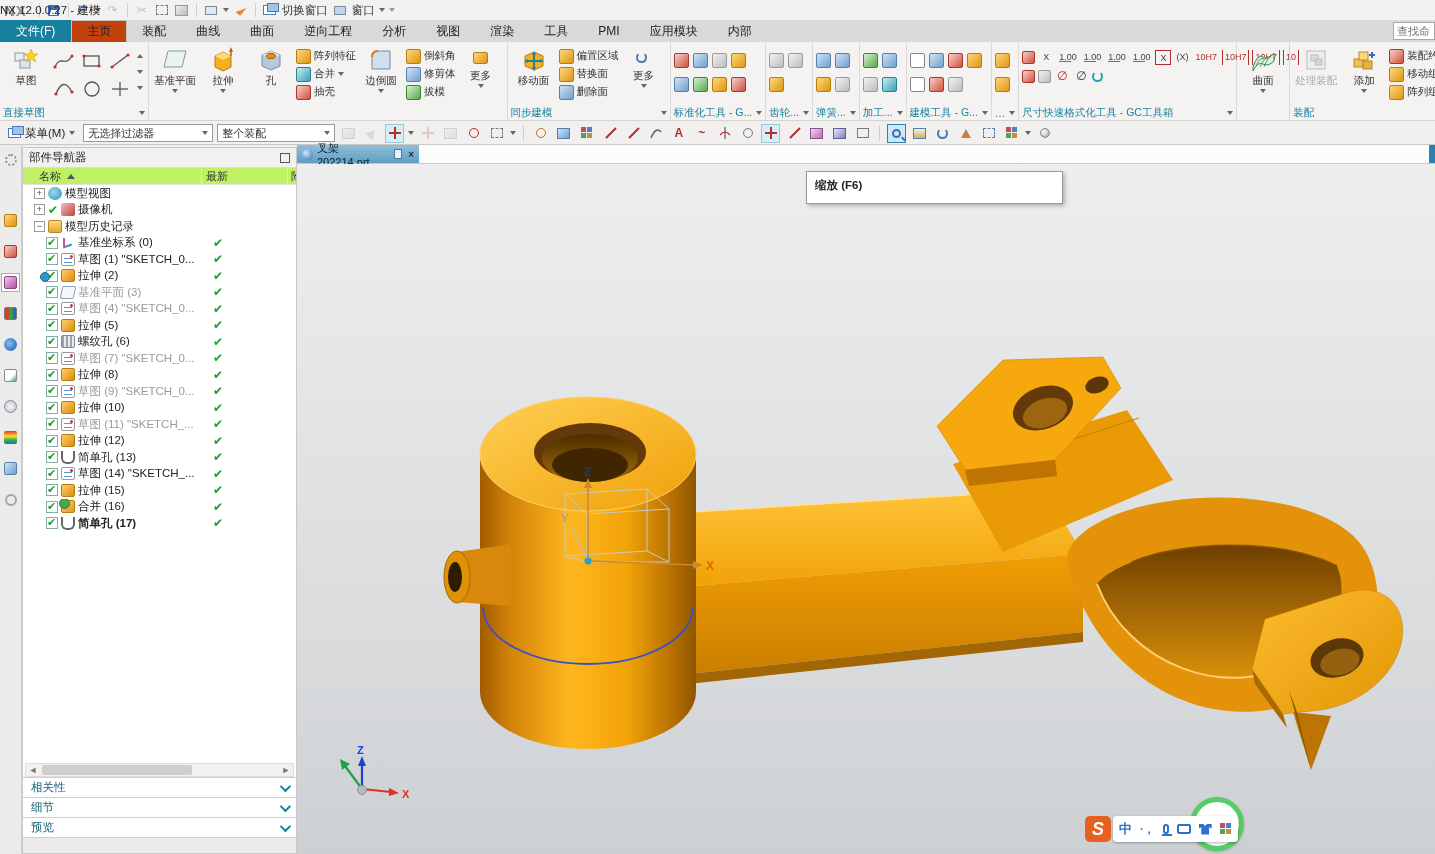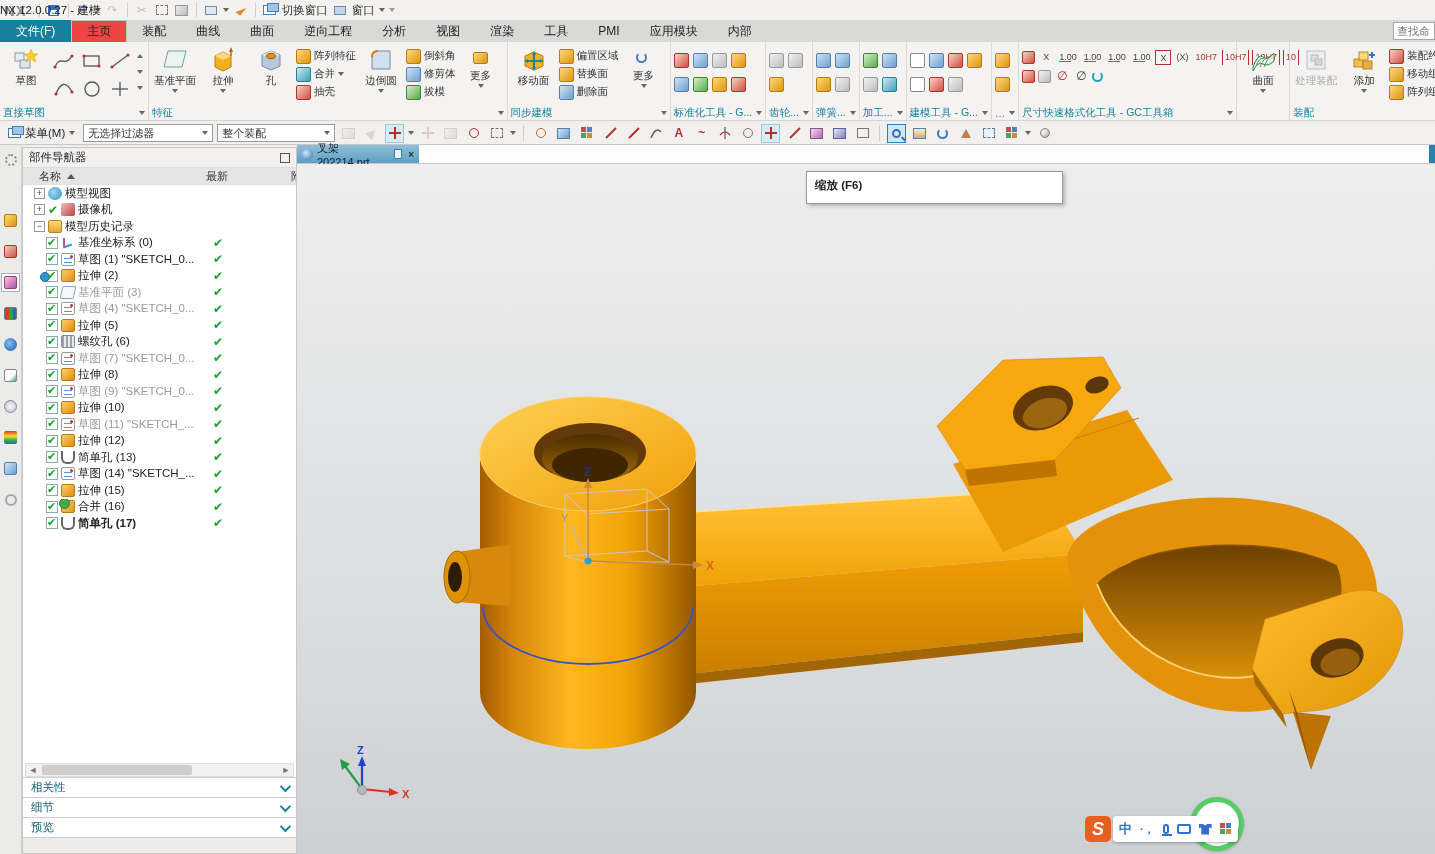--- a/index.html
+++ b/index.html
@@ -20,21 +20,21 @@
   .dualwin { width:13px; height:10px; border:1px solid #4a7ab5; background:#fff; position:relative; }
   .dualwin::after { content:""; position:absolute; left:3px; top:-3px; width:10px; height:7px; background:#9ec4e8; border:1px solid #4a7ab5; }
   .qtext { font-size:11.5px; color:#333; }
   .chev-s { width:0; height:0; border-left:3px solid transparent; border-right:3px solid transparent; border-top:4px solid #666; display:inline-block; }
   .title-center { position:absolute; left:0; right:0; text-align:left; font-size:11.5px; color:#222; pointer-events:none; }
 
   
   .tabrow { position:absolute; left:0; top:20px; width:1435px; height:22px; background:#d9d9d8; display:flex; align-items:stretch; }
   .ftab { background:#17809e; color:#fff; padding:0 16px; display:flex; align-items:center; font-size:12px; }
   .rtab { padding:0 15px; display:flex; align-items:center; color:#222; font-size:12px; }
-  .rtab.active { background:#ef4444; border:1px solid #c6c5c3; border-bottom:none; }
+  .rtab.active { background:#c2410c; border:1px solid #c6c5c3; border-bottom:none; }
   .cmdsearch { position:absolute; right:0; top:2px; width:42px; height:18px; border:1px solid #a8a8a8; background:#fff; font-size:11px; color:#888; padding:1px 3px; font-family:inherit; }
 
   
   .ribbon { position:absolute; left:0; top:42px; width:1435px; height:79px; background:#f4f3f2; border-bottom:1px solid #d5d3d0; display:flex; }
   .rgroup { display:flex; flex-direction:column; border-right:1px solid #dcdad7; padding:2px 3px 0 3px; }
   .rbody { flex:1; display:flex; align-items:flex-start; gap:2px; }
   .rlabel { height:15px; display:flex; align-items:center; justify-content:space-between; gap:4px; font-size:10.5px; color:#17809e; white-space:nowrap; }
   .bigbtn { width:46px; display:flex; flex-direction:column; align-items:center; padding-top:3px; gap:1px; }
   .bigbtn .blabel { font-size:10.5px; color:#333; white-space:nowrap; }
   .smcol { display:flex; flex-direction:column; justify-content:flex-start; gap:2px; padding-top:4px; }
@@ -98,21 +98,21 @@
   .resbar { position:absolute; left:0; top:145px; bottom:0; width:22px; background:#ebebea; border-right:1px solid #d0cfcd; display:flex; flex-direction:column; align-items:center; padding-top:6px; gap:14px; }
   .rbi { width:17px; height:17px; display:flex; align-items:center; justify-content:center; }
   .rbi.active { background:#fff; outline:1px solid #9ab4c4; }
   .rb-gear { width:12px; height:12px; border:2px dotted #8a8a8a; border-radius:50%; }
   .rb-sq { width:13px; height:13px; border-radius:2px; }
 
   
   .nav { position:absolute; left:22px; top:147px; bottom:0; width:275px; background:#fff; border:1px solid #c9c8c6; display:flex; flex-direction:column; }
   .nav-title { height:20px; background:#f2f1f0; display:flex; align-items:center; justify-content:space-between; padding:0 6px; font-size:11.5px; color:#222; border-bottom:1px solid #ddd; }
   .pinbox { width:10px; height:10px; border:1px solid #555; }
-  .nav-cols { height:17px; display:flex; align-items:center; border-bottom:1px solid #e2e1df; background:#e5e5e5; font-size:11px; color:#333; }
+  .nav-cols { height:17px; display:flex; align-items:center; border-bottom:1px solid #e2e1df; background:#bef264; font-size:11px; color:#333; }
   .col-name { width:178px; padding-left:16px; display:flex; align-items:center; gap:6px; }
   .sortup { width:0;height:0;border-left:4px solid transparent;border-right:4px solid transparent;border-bottom:5px solid #555; }
   .col-latest { width:86px; border-left:1px solid #e8e7e5; padding-left:4px; }
   .col-extra { flex:1; border-left:1px solid #e8e7e5; padding-left:3px; overflow:hidden; }
   .tree { position:relative; }
   .trow { height:16.5px; display:flex; align-items:center; font-size:11.5px; color:#222; position:relative; }
   .trow .name { display:flex; align-items:center; gap:3px; width:178px; overflow:hidden; white-space:nowrap; }
   .trow .latest { width:86px; padding-left:12px; }
   .trow.gray .tlabel { color:#9a9a9a; }
   .trow.bold .tlabel { font-weight:bold; }
@@ -367,24 +367,20 @@
             <span class="tinyico t-green"></span>
             <span>拔模</span>
           </div>
       </div>
       <div class="bigbtn">
         <span class="icon16" style="margin-top:5px"><span class="tinyico t-gold" style="width:15px;height:12px;"></span></span>
         <span class="blabel">更多</span>
         <span class="chev-s"></span>
       </div>
     </div>
-    <div class="rlabel">
-        <span>特征</span>
-        <span class="chev-s"></span>
-      </div>
   </div>
 
   <div class="rgroup">
     <div class="rbody">
       <div class="bigbtn">
         <span class="icon24"><svg width="26" height="26">
               <polygon points="4,9 13,5 22,9 22,19 13,23 4,19" fill="#f5b020" stroke="#b87d10"></polygon>
               <line x1="13" y1="7" x2="13" y2="21" stroke="#188898" stroke-width="2"></line>
               <line x1="6" y1="14" x2="20" y2="14" stroke="#188898" stroke-width="2"></line>
               <polygon points="13,4 11,8 15,8" fill="#188898"></polygon>

